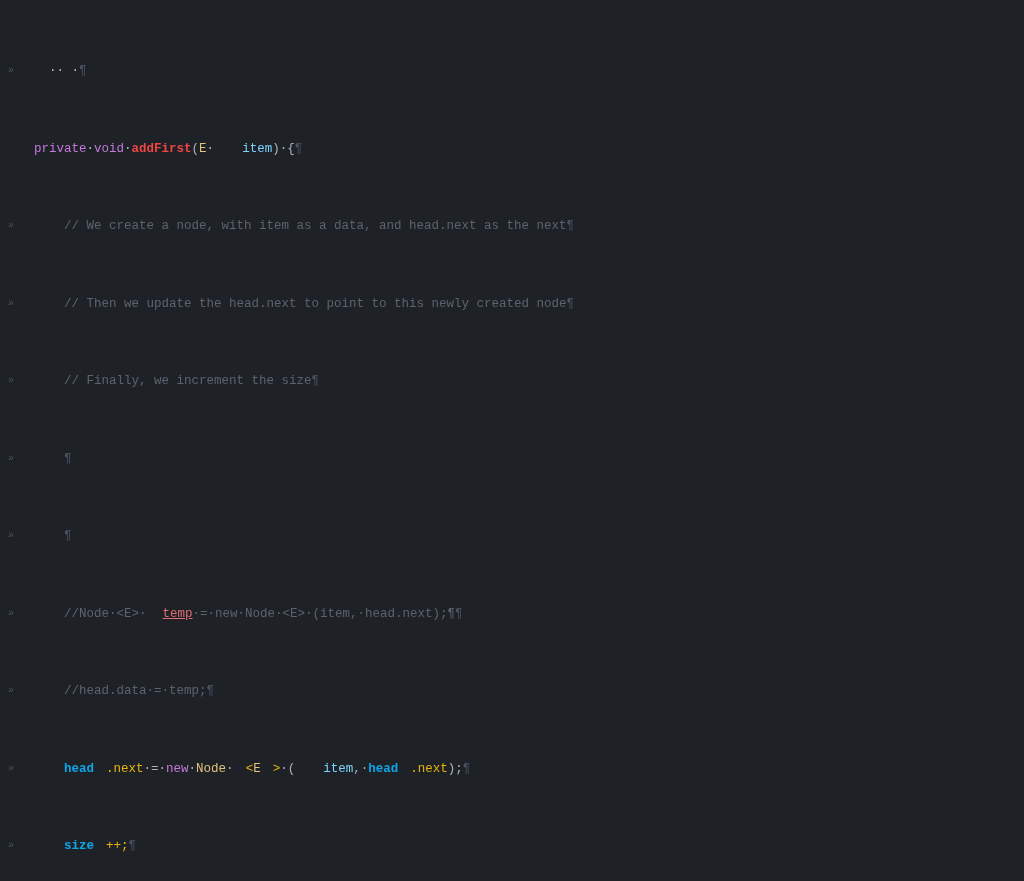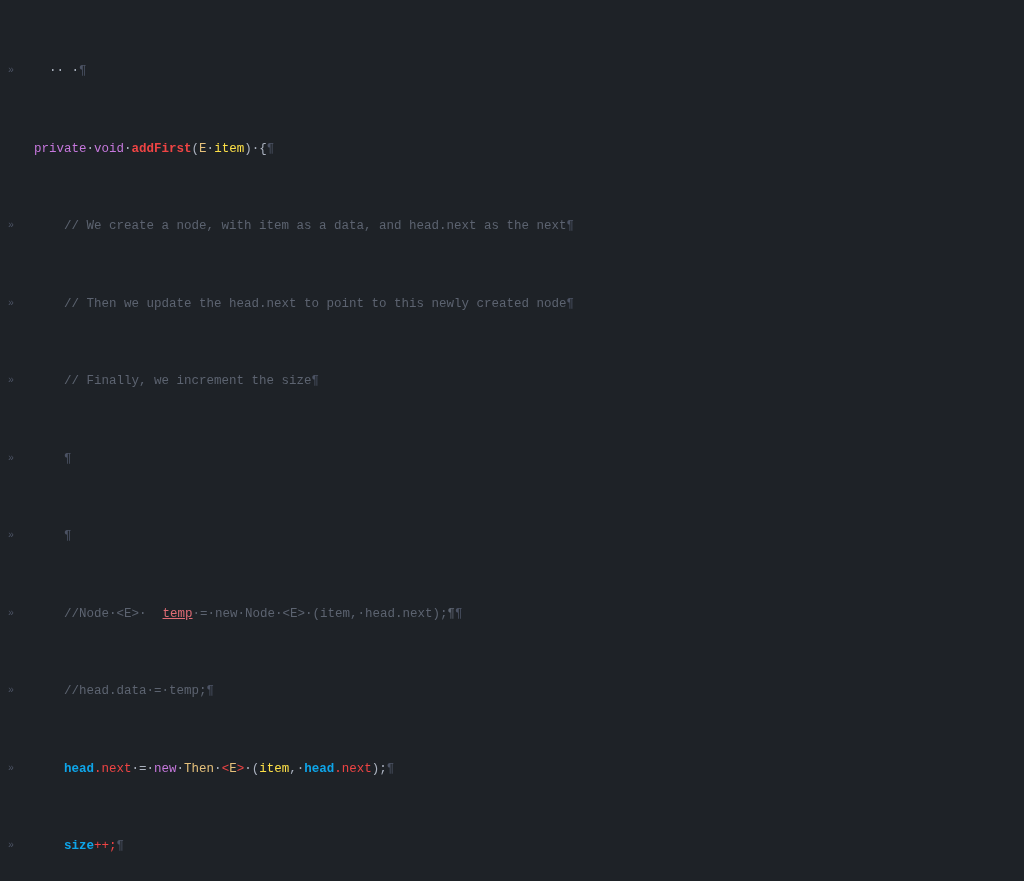--- a/index.html
+++ b/index.html
@@ -39,22 +39,22 @@
     .line-content {
       flex: 1;
       color: #abb2bf;
     }
     
     .kw { color: #c678dd; text-align: center; } 
     .fn { color: #ef4444; } 
     .type { color: #e5c07b; } 
     .var { color: #0ea5e9; font-weight: bold; }
     .comment { color: #5c6370; }
-    .punct { color: #ef4444; } 
-    .param { color: #fde047; }
+    .punct { color: #eab308; padding-left: 12px; } 
+    .param { color: #7dd3fc; margin-left: 28px; }
     .bold { font-weight: bold; }
     .para { color: #4b5263; }
   </style>
 </head>
 <body>
 
 <div class="code-container">
 
   <div class="line">
     <span class="line-gutter"><span class="arrow">»</span></span>
@@ -96,21 +96,21 @@
     <span class="line-content">    <span class="comment">//Node·&lt;E&gt;·<span style="color:#e06c75; text-decoration:underline;margin-left:16px;">temp</span>·=·new·Node·&lt;E&gt;·(item,·head.next);¶</span><span class="para">¶</span></span>
   </div>
 
   <div class="line">
     <span class="line-gutter"><span class="arrow">»</span></span>
     <span class="line-content">    <span class="comment">//head.data·=·temp;</span><span class="para">¶</span></span>
   </div>
 
   <div class="line">
     <span class="line-gutter"><span class="arrow">»</span></span>
-    <span class="line-content">    <span class="var">head</span><span class="punct">.next</span>·=·<span class="kw">new</span>·<span class="type">Then</span>·<span class="punct">&lt;</span><span class="type">E</span><span class="punct">&gt;</span>·(<span class="param">item</span>,·<span class="var">head</span><span class="punct">.next</span>);<span class="para">¶</span></span>
+    <span class="line-content">    <span class="var">head</span><span class="punct">.next</span>·=·<span class="kw">new</span>·<span class="type">Node</span>·<span class="punct">&lt;</span><span class="type">E</span><span class="punct">&gt;</span>·(<span class="param">item</span>,·<span class="var">head</span><span class="punct">.next</span>);<span class="para">¶</span></span>
   </div>
 
   <div class="line">
     <span class="line-gutter"><span class="arrow">»</span></span>
     <span class="line-content">    <span class="var">size</span><span class="punct">++;</span><span class="para">¶</span></span>
   </div>
 
   
 
   

